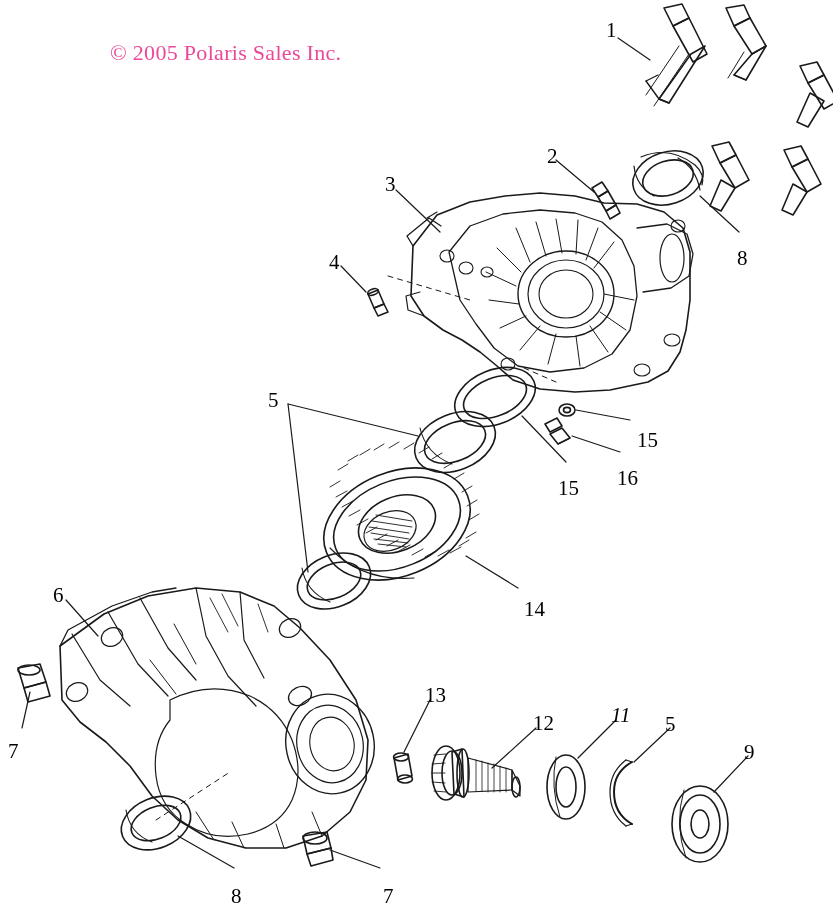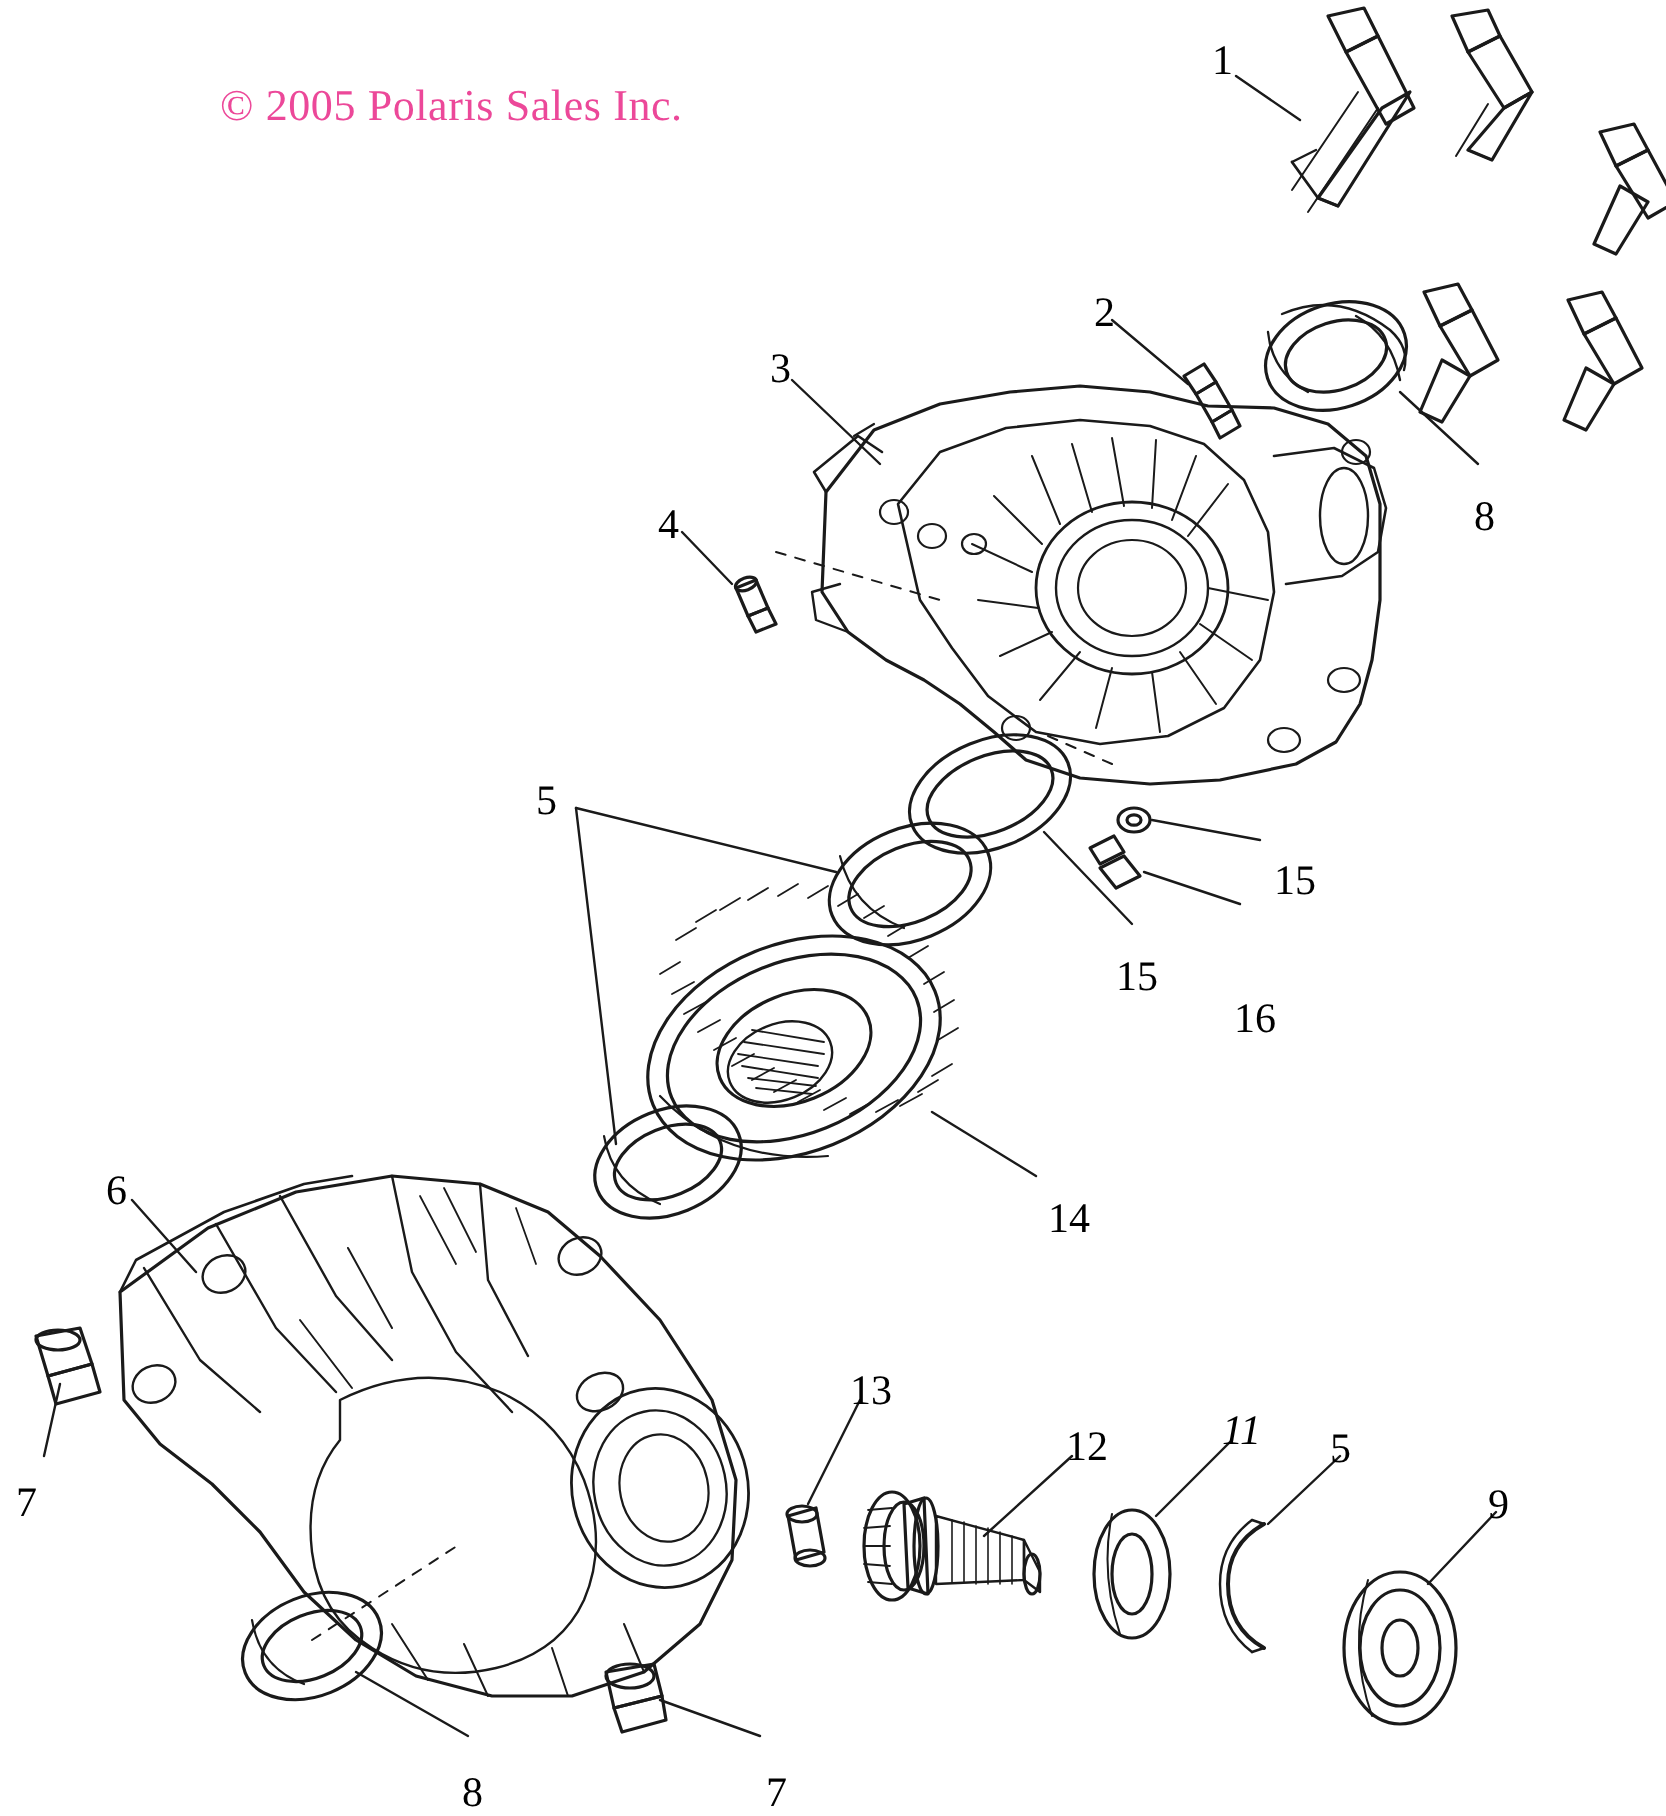--- a/index.html
+++ b/index.html
@@ -407,16 +407,16 @@
   <div class="callout" style="left:383px; top:884px;">7</div>
   <div class="callout" style="left:737px; top:246px;">8</div>
   <div class="callout" style="left:231px; top:884px;">8</div>
   <div class="callout" style="left:744px; top:740px;">9</div>
   <div class="callout" style="left:665px; top:712px;">5</div>
   <div class="callout" style="left:611px; top:703px;font-style:italic;">11</div>
   <div class="callout" style="left:533px; top:711px;font-family:Liberation Serif, serif;">12</div>
   <div class="callout" style="left:425px; top:683px;text-align:center;">13</div>
   <div class="callout" style="left:524px; top:597px;">14</div>
   <div class="callout" style="left:558px; top:476px;">15</div>
-  <div class="callout" style="left:617px; top:466px;margin-top:31px;">16</div>
+  <div class="callout" style="left:617px; top:466px;">16</div>
   <div class="callout" style="left:637px; top:428px;">15</div>
 
 </div>
 
 </body></html>

